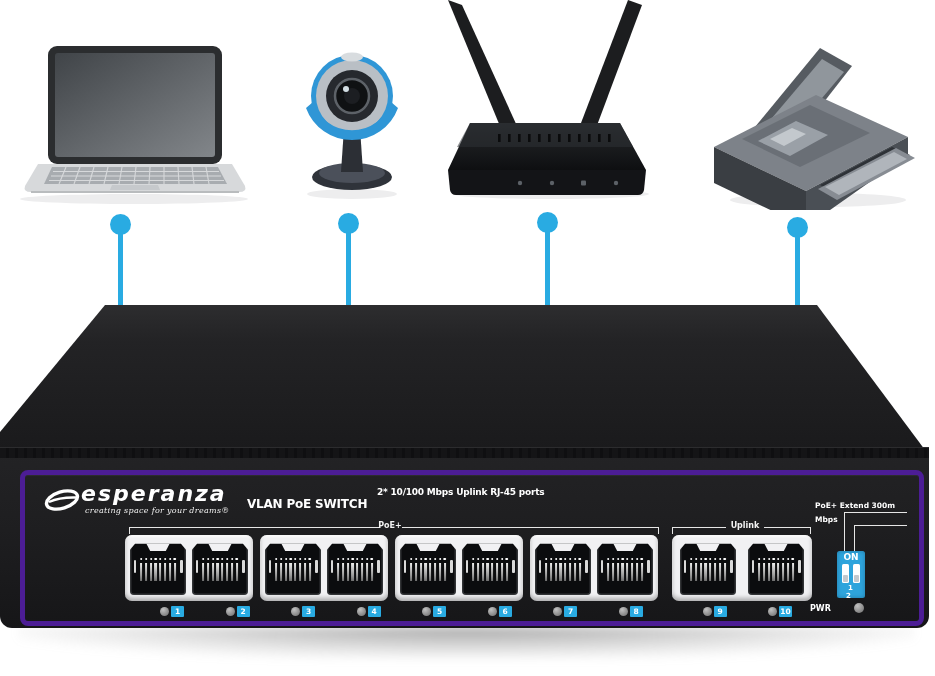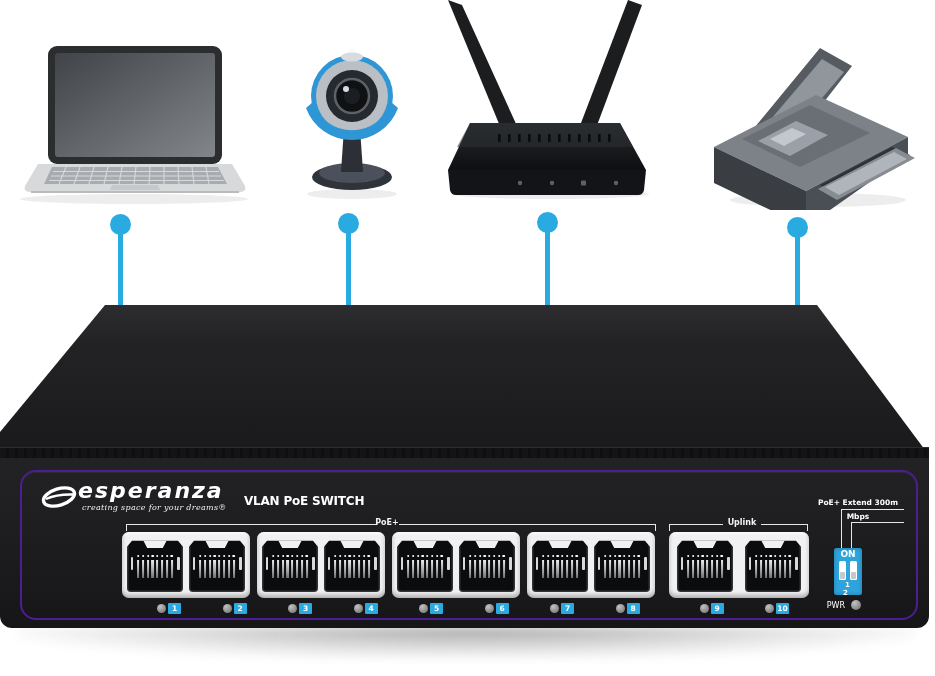--- a/index.html
+++ b/index.html
@@ -16,21 +16,21 @@
   .switch-face{position:absolute;left:0;top:450px;width:929px;height:178px;z-index:2;
     background:linear-gradient(180deg,#232325 0%,#1e1e20 45%,#161618 100%);
     border-radius:0 0 12px 12px;}
   .switch-strip{position:absolute;left:0;top:447px;width:929px;height:10px;z-index:3;
     background:repeating-linear-gradient(90deg,#141416 0 6px,#0f0f11 6px 9px);
     border-top:1px solid #2c2c2e;}
   .switch-shadow{position:absolute;left:18px;top:627px;width:897px;height:32px;z-index:0;
     background:radial-gradient(ellipse at 50% 0%,rgba(80,80,80,.5) 0%,rgba(140,140,140,.2) 55%,rgba(255,255,255,0) 78%);
     filter:blur(4px);}
   .switch-panel{position:absolute;left:20px;top:470px;width:894px;height:146px;z-index:4;
-    border:2px solid #4c1d95;border-radius:16px;box-shadow:inset 0 1px 0 rgba(255,255,255,.05);}
+    border:5px solid #4c1d95;border-radius:8px;box-shadow:inset 0 1px 0 rgba(255,255,255,.05);}
 
   
   .brand-name{position:absolute;left:56px;top:6px;color:#fff;font-size:22px;font-weight:bold;
     font-style:italic;letter-spacing:2px;}
   .brand-tagline{position:absolute;left:60px;top:31px;color:#f2f2f2;font-size:8px;font-style:italic;
     font-family:"DejaVu Serif","Liberation Serif",serif;letter-spacing:.3px;white-space:nowrap;}
   .switch-title{position:absolute;left:222px;top:22px;color:#fff;font-size:12px;font-weight:bold;
     letter-spacing:-.2px;white-space:nowrap;}
   .spec{position:absolute;left:352px;top:10px;color:#fff;font-size:9px;font-weight:bold;
     letter-spacing:-.2px;line-height:14px;white-space:nowrap;}
@@ -57,33 +57,33 @@
   .jack-clip.l{left:3.5px;} .jack-clip.r{right:3.5px;}
 
   
   .led-dot{position:absolute;top:132px;width:9px;height:9px;border-radius:50%;
     background:radial-gradient(circle at 35% 30%,#c2c2c2,#8d8d8d 60%,#6c6c6c);}
   .port-badge{position:absolute;top:131px;min-width:11px;height:11px;background:var(--accent);
     color:#fff;font-size:7.5px;font-weight:bold;line-height:11px;text-align:center;border-radius:1px;
     padding:0 1px;}
 
   
-  .dip-lab{position:absolute;left:790px;width:92px;text-align:center;color:#fff;font-size:7.5px;
+  .dip-lab{position:absolute;left:790px;width:92px;text-align:left;color:#fff;font-size:7.5px;
     font-weight:bold;white-space:nowrap;}
   .dip-line{position:absolute;background:#e6e6e6;}
   .dip-block{position:absolute;left:812px;top:76px;width:28px;height:47px;background:#2ea4dc;
     border-radius:2.5px;box-shadow:inset 0 0 4px rgba(0,0,0,.25);}
   .dip-on{position:absolute;top:1px;left:0;width:100%;text-align:center;color:#fff;font-size:9px;font-weight:bold;}
   .dip-slider{position:absolute;top:13px;width:7.5px;height:19px;background:#fff;border-radius:1.5px;}
   .dip-slider:after{content:"";position:absolute;left:1.2px;bottom:1.5px;width:5px;height:7px;
     background:#c4c9ce;border-radius:1px;}
   .dip-nums{position:absolute;top:33px;left:0;width:100%;text-align:center;color:#fff;font-size:7px;
     font-weight:bold;letter-spacing:5px;text-indent:4px;}
-  .pwr-label{position:absolute;left:785px;top:129px;width:38px;text-align:right;color:#fff;
-    font-size:8px;font-weight:normal;}
+  .pwr-label{position:absolute;left:785px;top:129px;width:38px;text-align:left;color:#fff;
+    font-size:8px;font-weight:bold;}
   .pwr-led{position:absolute;left:829px;top:128px;width:10px;height:10px;border-radius:50%;
     background:radial-gradient(circle at 35% 30%,#c2c2c2,#8d8d8d 60%,#6c6c6c);}
 
   .device{position:absolute;z-index:1;}
 </style>
 </head>
 <body>
 
 <div class="stage" style="--accent:#29ABE2">
 
@@ -211,20 +211,21 @@
 
     <svg class="abs" style="left:18px;top:13px" width="38" height="24" viewBox="0 0 38 24">
       <ellipse cx="19" cy="12" rx="16" ry="8.2" fill="none" stroke="#ffffff" stroke-width="3.4" transform="rotate(-17 19 12)"></ellipse>
       <path d="M6 14 Q17 9 33 9.5" fill="none" stroke="#ffffff" stroke-width="2.4"></path>
     </svg>
     <span class="brand-name">esperanza</span>
     <span class="brand-tagline">creating space for your dreams®</span>
 
     <span class="switch-title">VLAN PoE SWITCH</span>
     <div class="spec">
+      <div>2* 10/100 Mbps Uplink RJ-45 ports</div>
     </div>
 
     <span class="bk bk-h" style="left:104px;width:250px"></span>
     <span class="bk bk-h" style="left:377px;width:257px"></span>
     <span class="bk bk-t" style="left:104px"></span>
     <span class="bk bk-t" style="left:633px"></span>
     <span class="bk-label" style="left:345px;width:40px">PoE+</span>
 
     <span class="bk bk-h" style="left:647px;width:54px"></span>
     <span class="bk bk-h" style="left:739px;width:47px"></span>

